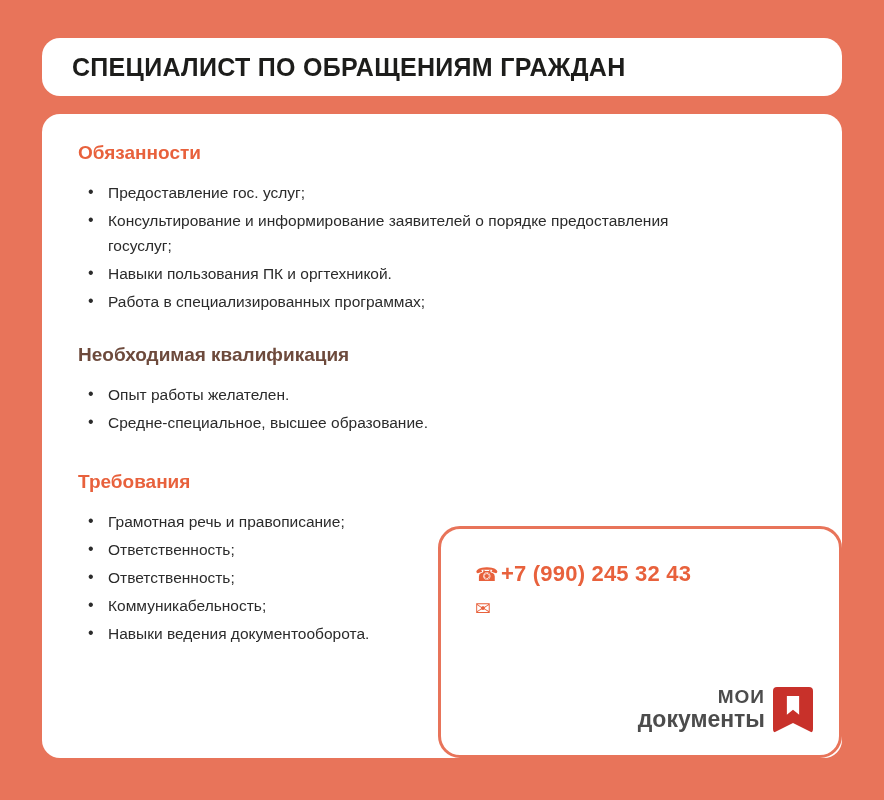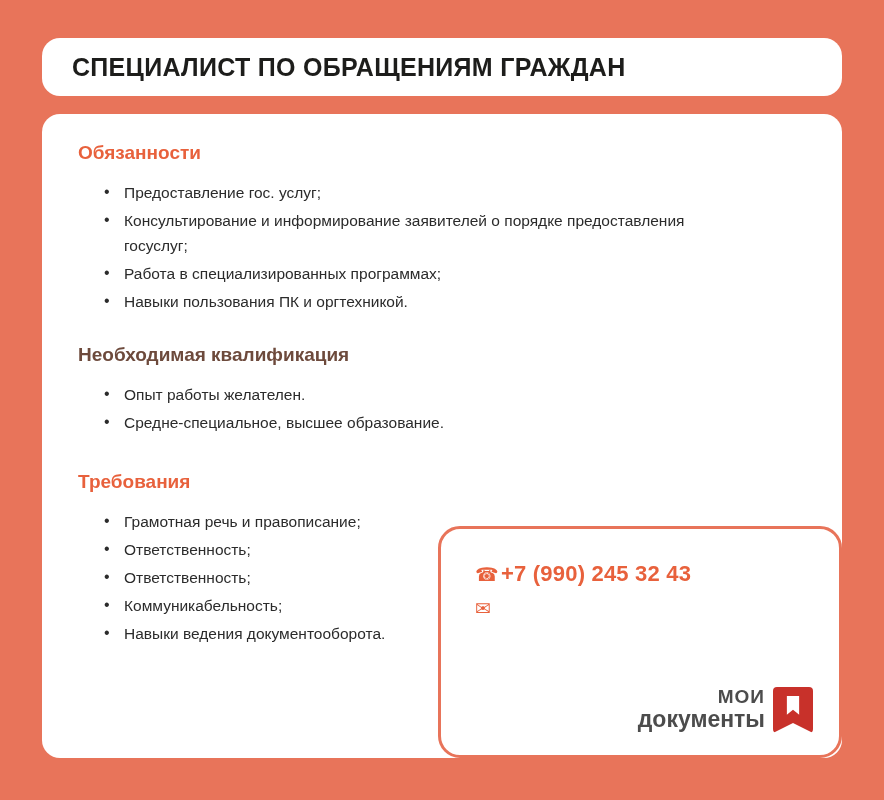--- a/index.html
+++ b/index.html
@@ -52,21 +52,21 @@
     font-weight: bold;
     margin: 0 0 16px 0;
   }
   .section-head.orange { color: #e8613c; }
   .section-head.brown  { color: #6d4a3c; }
   .section-2 { margin-top: 30px; }
   .section-3 { margin-top: 36px; }
 
   ul.bullets {
     list-style: none;
-    margin: 16px;
+    margin: 0;
     padding: 0;
   }
   ul.bullets li {
     position: relative;
     padding-left: 30px;
     font-size: 15.5px;
     line-height: 25px;
     color: #2b2b2b;
     margin-bottom: 3px;
     max-width: 600px;
@@ -167,22 +167,22 @@
     <div class="title-text">СПЕЦИАЛИСТ ПО ОБРАЩЕНИЯМ ГРАЖДАН</div>
   </div>
 
   <div class="body-card">
 
     <div class="section-1">
       <div class="section-head orange">Обязанности</div>
       <ul class="bullets">
         <li>Предоставление гос. услуг;</li>
         <li>Консультирование и информирование заявителей о порядке предоставления госуслуг;</li>
+        <li>Навыки пользования ПК и оргтехникой.</li>
         <li>Работа в специализированных программах;</li>
-        <li>Навыки пользования ПК и оргтехникой.</li>
       </ul>
     </div>
 
     <div class="section-2">
       <div class="section-head brown">Необходимая квалификация</div>
       <ul class="bullets">
         <li>Опыт работы желателен.</li>
         <li>Средне-специальное, высшее образование.</li>
       </ul>
     </div>

